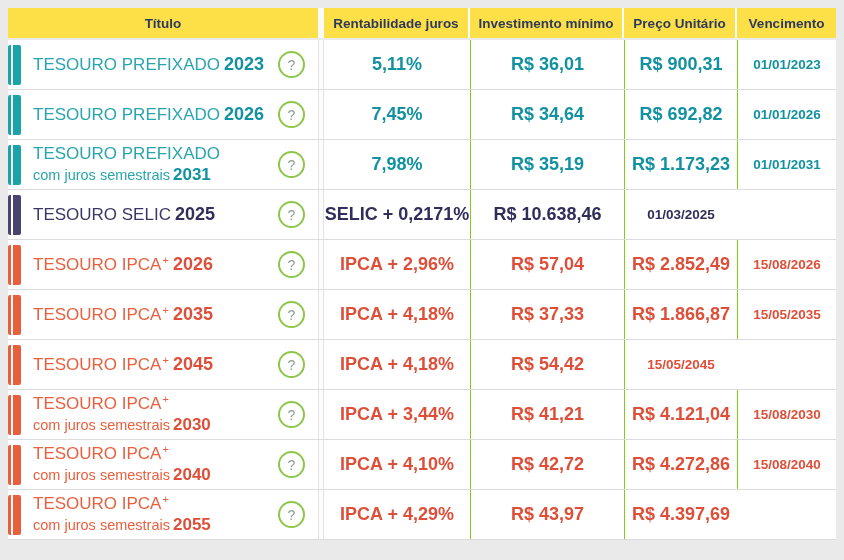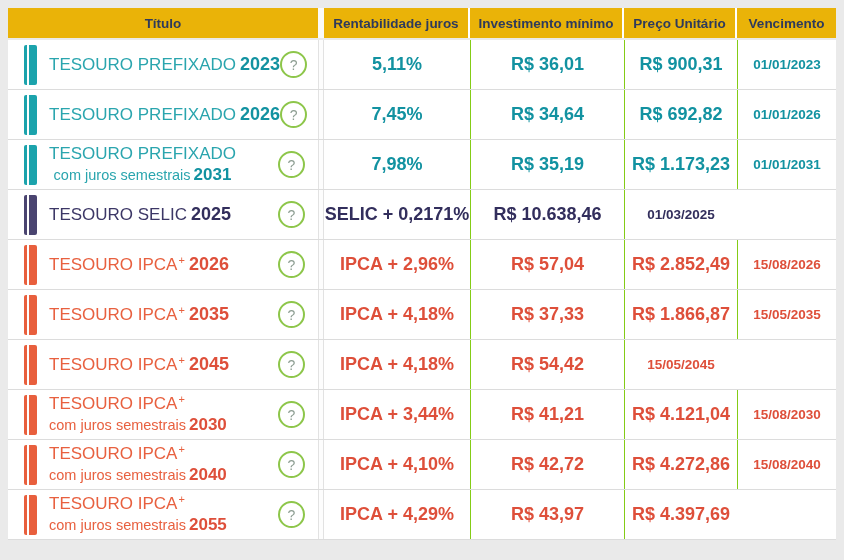--- a/index.html
+++ b/index.html
@@ -8,44 +8,44 @@
     background:#eaeaea;
     font-family:"Liberation Sans", sans-serif;
     -webkit-font-smoothing:antialiased;
   }
   .table{position:absolute;left:8px;top:8px;width:828px;}
   .hdr{
     display:grid;grid-template-columns:310px 6px 146px 154px 113px 99px;
     height:30px;margin-bottom:2px;
   }
   .hcell{
-    background:#eab308;display:flex;align-items:center;justify-content:center;
+    background:#fde047;display:flex;align-items:center;justify-content:center;
     font-weight:bold;font-size:13.5px;color:#2e3a5c;
   }
   .hcell.sep{border-right:2px solid #fff;}
   .hgap{background:#fafafa;}
   .rows{display:block;}
   .row{
     display:grid;grid-template-columns:310px 6px 146px 154px 113px 99px;
     height:49px;background:#fff;border-bottom:1px solid #dcdcdc;
   }
   .cell{display:flex;align-items:center;background:#fff;}
   .gapcell{background:#fdfdfd;border-left:1px solid #e2e2e2;border-right:1px solid #e2e2e2;}
   .cell.val{justify-content:center;font-weight:bold;font-size:18px;color:var(--strong);border-left:0;}
   .cell.val + .cell.val{border-left:1px solid #84cc16;}
   .cell.due{font-size:13.5px;}
-  .cell.titulo{padding-left:16px;}
+  .cell.titulo{padding-left:0;}
   .bar{
     width:13px;height:40px;flex:0 0 13px;border-radius:2px;margin-right:12px;align-self:center;
     background:linear-gradient(90deg,var(--bar) 0 3px,rgba(255,255,255,.85) 3px 5px,var(--bar) 5px 100%);
   }
   .tblock{display:flex;flex-direction:column;justify-content:center;line-height:1.15;cursor:pointer;}
   .l1{font-size:17px;color:var(--text);white-space:nowrap;}
   .l1 .year{font-size:18px;color:var(--strong);margin-left:4px;}
-  .l2{font-size:14.5px;color:var(--text);white-space:nowrap;margin-top:1px;text-align:center;}
+  .l2{font-size:14.5px;color:var(--text);white-space:nowrap;margin-top:1px;}
   .l2 .year{font-size:17px;color:var(--strong);margin-left:3px;}
   sup.plus{font-size:11px;line-height:0;vertical-align:super;margin-left:1px;}
   .help{
     width:27px;height:27px;flex:0 0 27px;border-radius:50%;
     border:2px solid #8dc64a;background:#fff;color:#8d9e92;
     font-size:14px;font-family:"Liberation Sans", sans-serif;
     display:flex;align-items:center;justify-content:center;
     margin-left:auto;margin-right:13px;padding:0;cursor:pointer;line-height:1;
   }
 </style>

